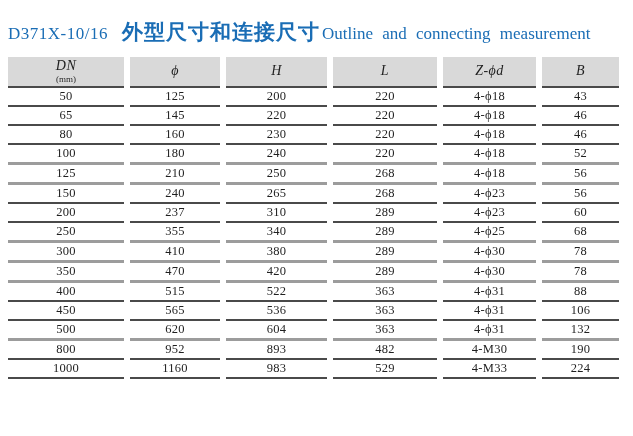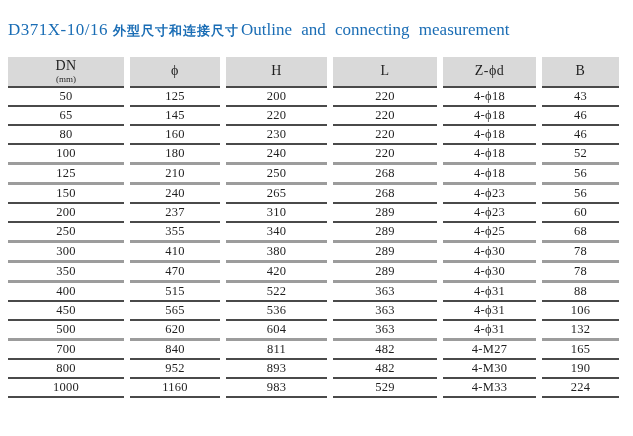--- a/index.html
+++ b/index.html
@@ -26,22 +26,22 @@
     font-size: 17px;
     color: #1a6db5;
     white-space: nowrap;
     line-height: 1.2;
   }
   .title .model {
     letter-spacing: 0.5px;
   }
   .title .cn {
     font-weight: bold;
-    margin-left: 5px;
-    font-size: 13px;
+    margin-left: 14px;
+    font-size: 21px;
     letter-spacing: 1px;
   }
   .title .en {
     margin-left: 2px;
     word-spacing: 5px;
   }
   table.dims {
     position: absolute;
     left: 2px;
     top: 57px;
@@ -61,20 +61,21 @@
     vertical-align: middle;
     text-align: center;
     font-weight: normal;
     padding: 0;
     border-bottom: 2px solid #4a4a4a;
   }
   .hlabel {
     font-size: 14px;
     line-height: 1.05;
     letter-spacing: 0.5px;
+    font-style: italic;
   }
   .hsub {
     font-size: 9px;
     line-height: 1;
     margin-top: 1px;
     color: #2a2a2a;
   }
   td {
     text-align: center;
     vertical-align: middle;
@@ -236,28 +237,20 @@
         </tr>
         <tr>
           <td>500</td>
           <td>620</td>
           <td>604</td>
           <td>363</td>
           <td>4-ϕ31</td>
           <td>132</td>
         </tr>
         <tr>
-          <td>700</td>
-          <td>840</td>
-          <td>811</td>
-          <td>482</td>
-          <td>4-M27</td>
-          <td>165</td>
-        </tr>
-        <tr>
           <td>800</td>
           <td>952</td>
           <td>893</td>
           <td>482</td>
           <td>4-M30</td>
           <td>190</td>
         </tr>
         <tr>
           <td>1000</td>
           <td>1160</td>

